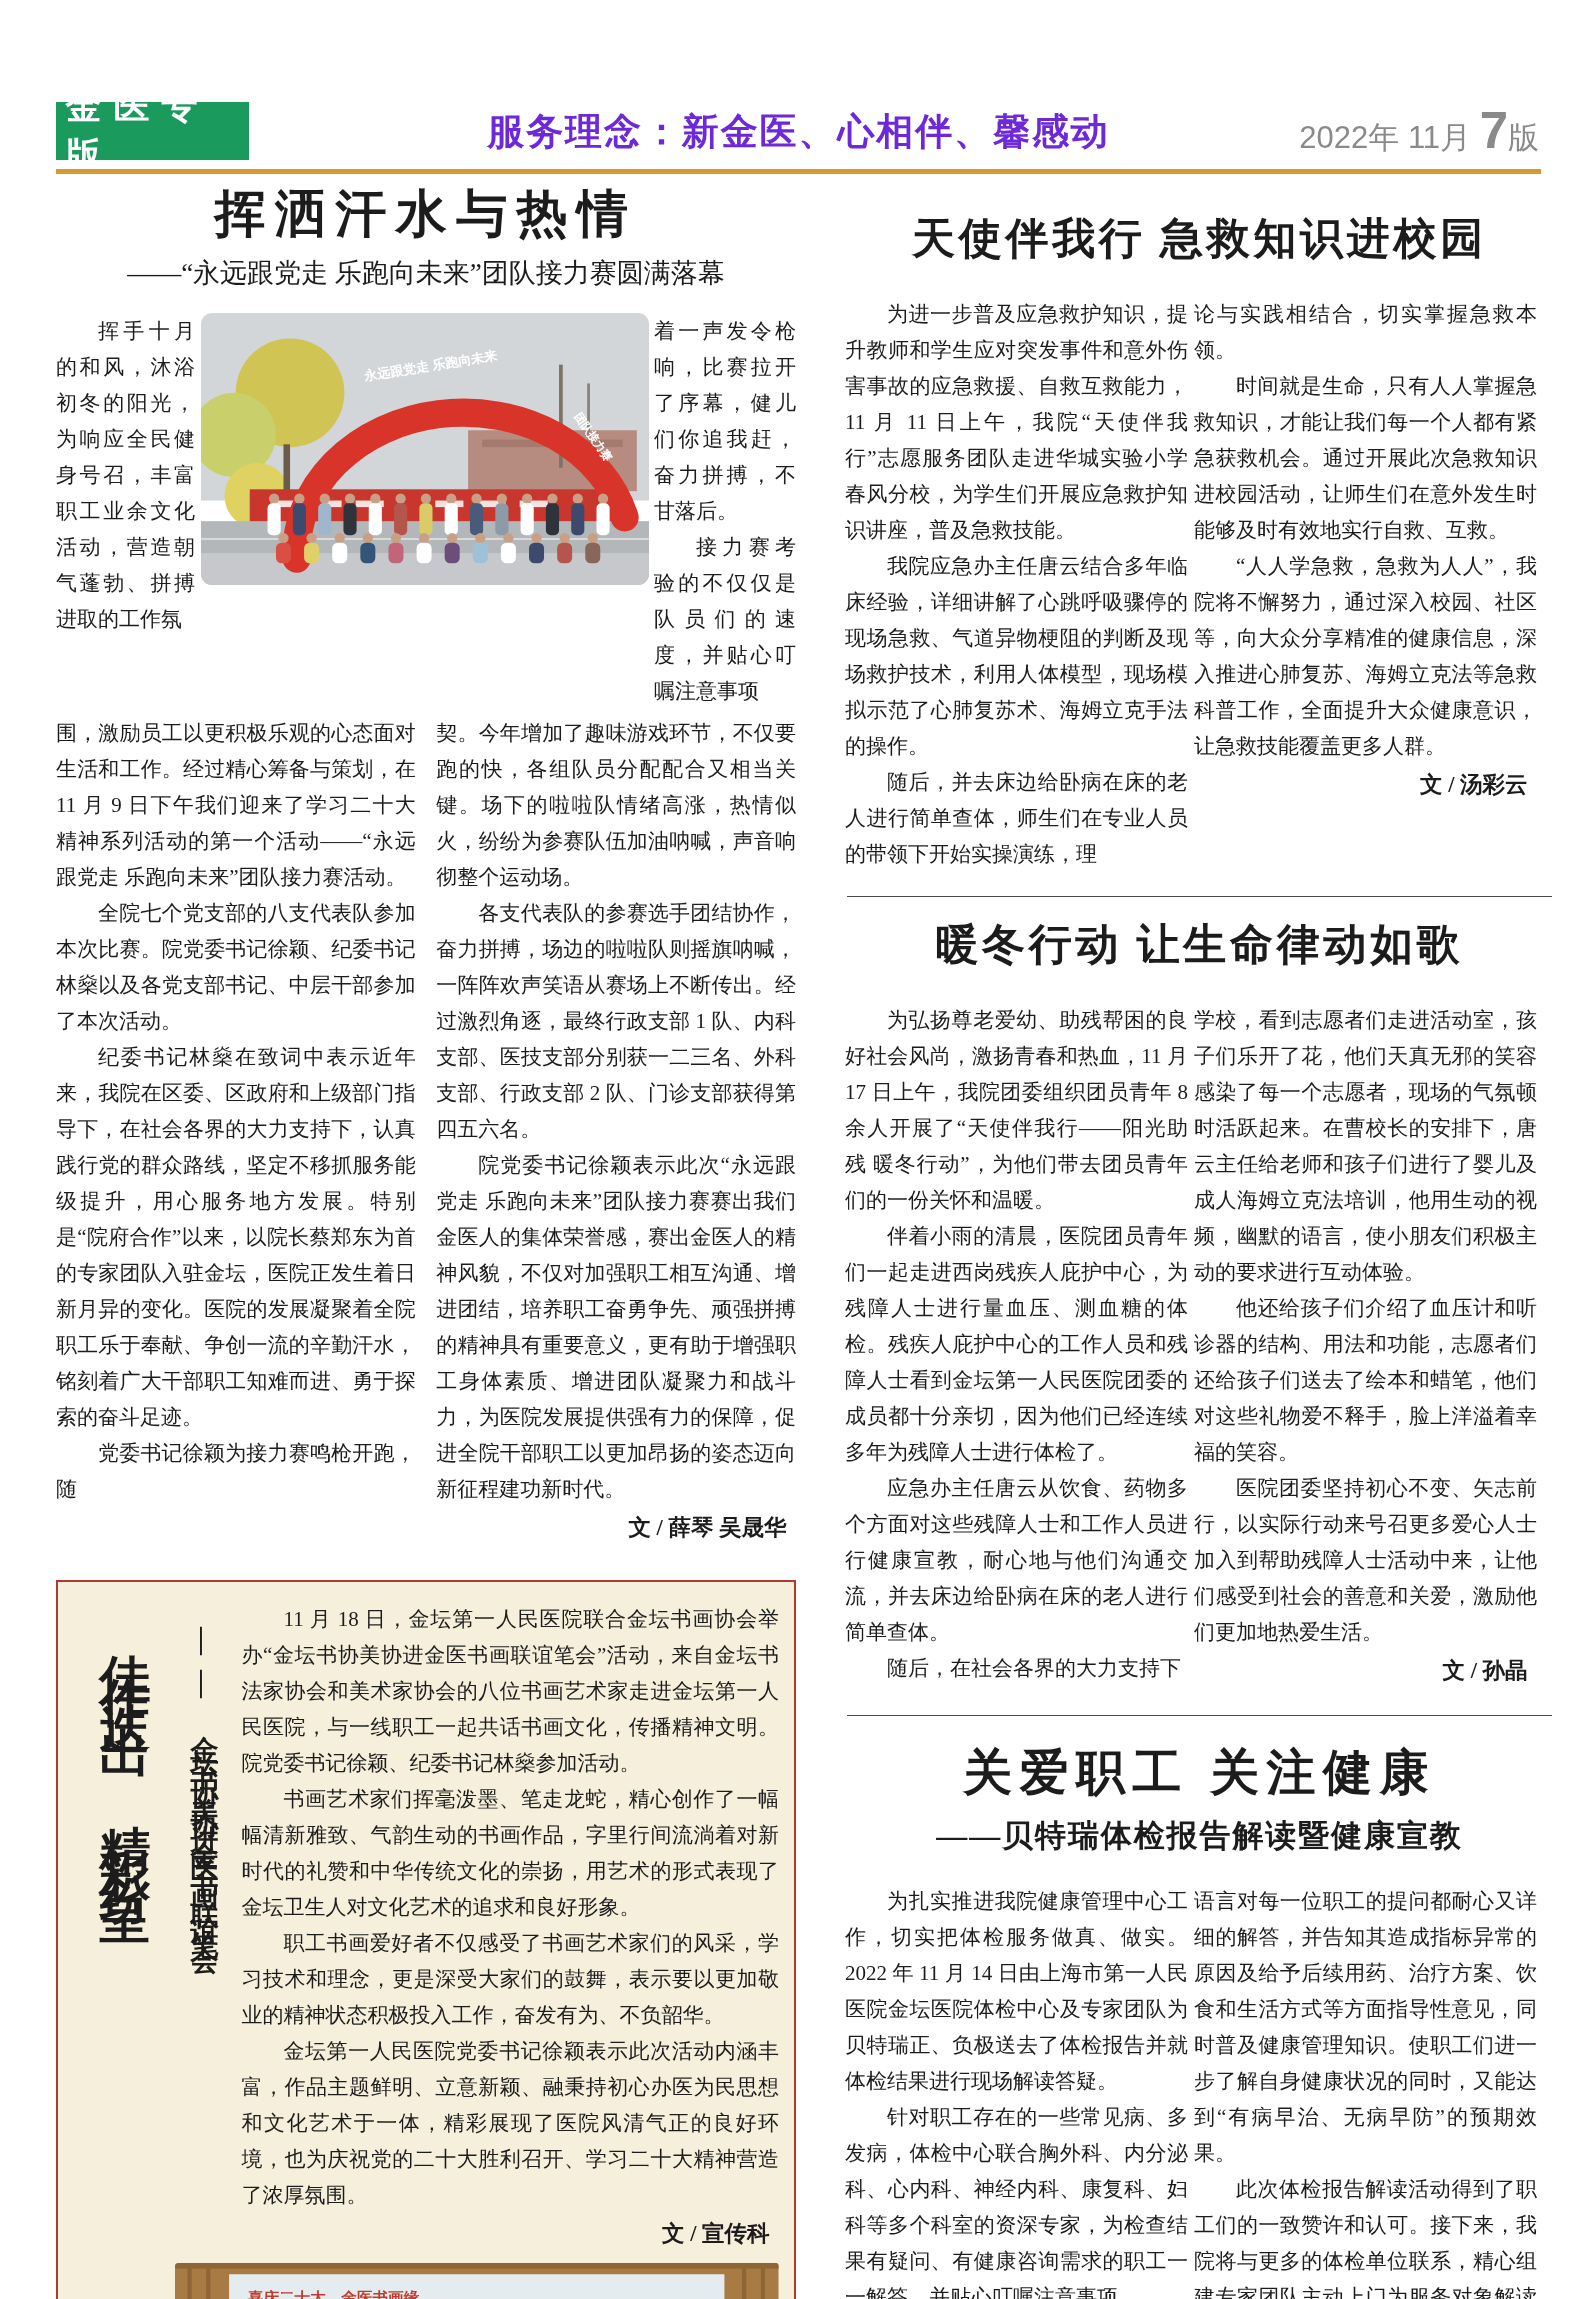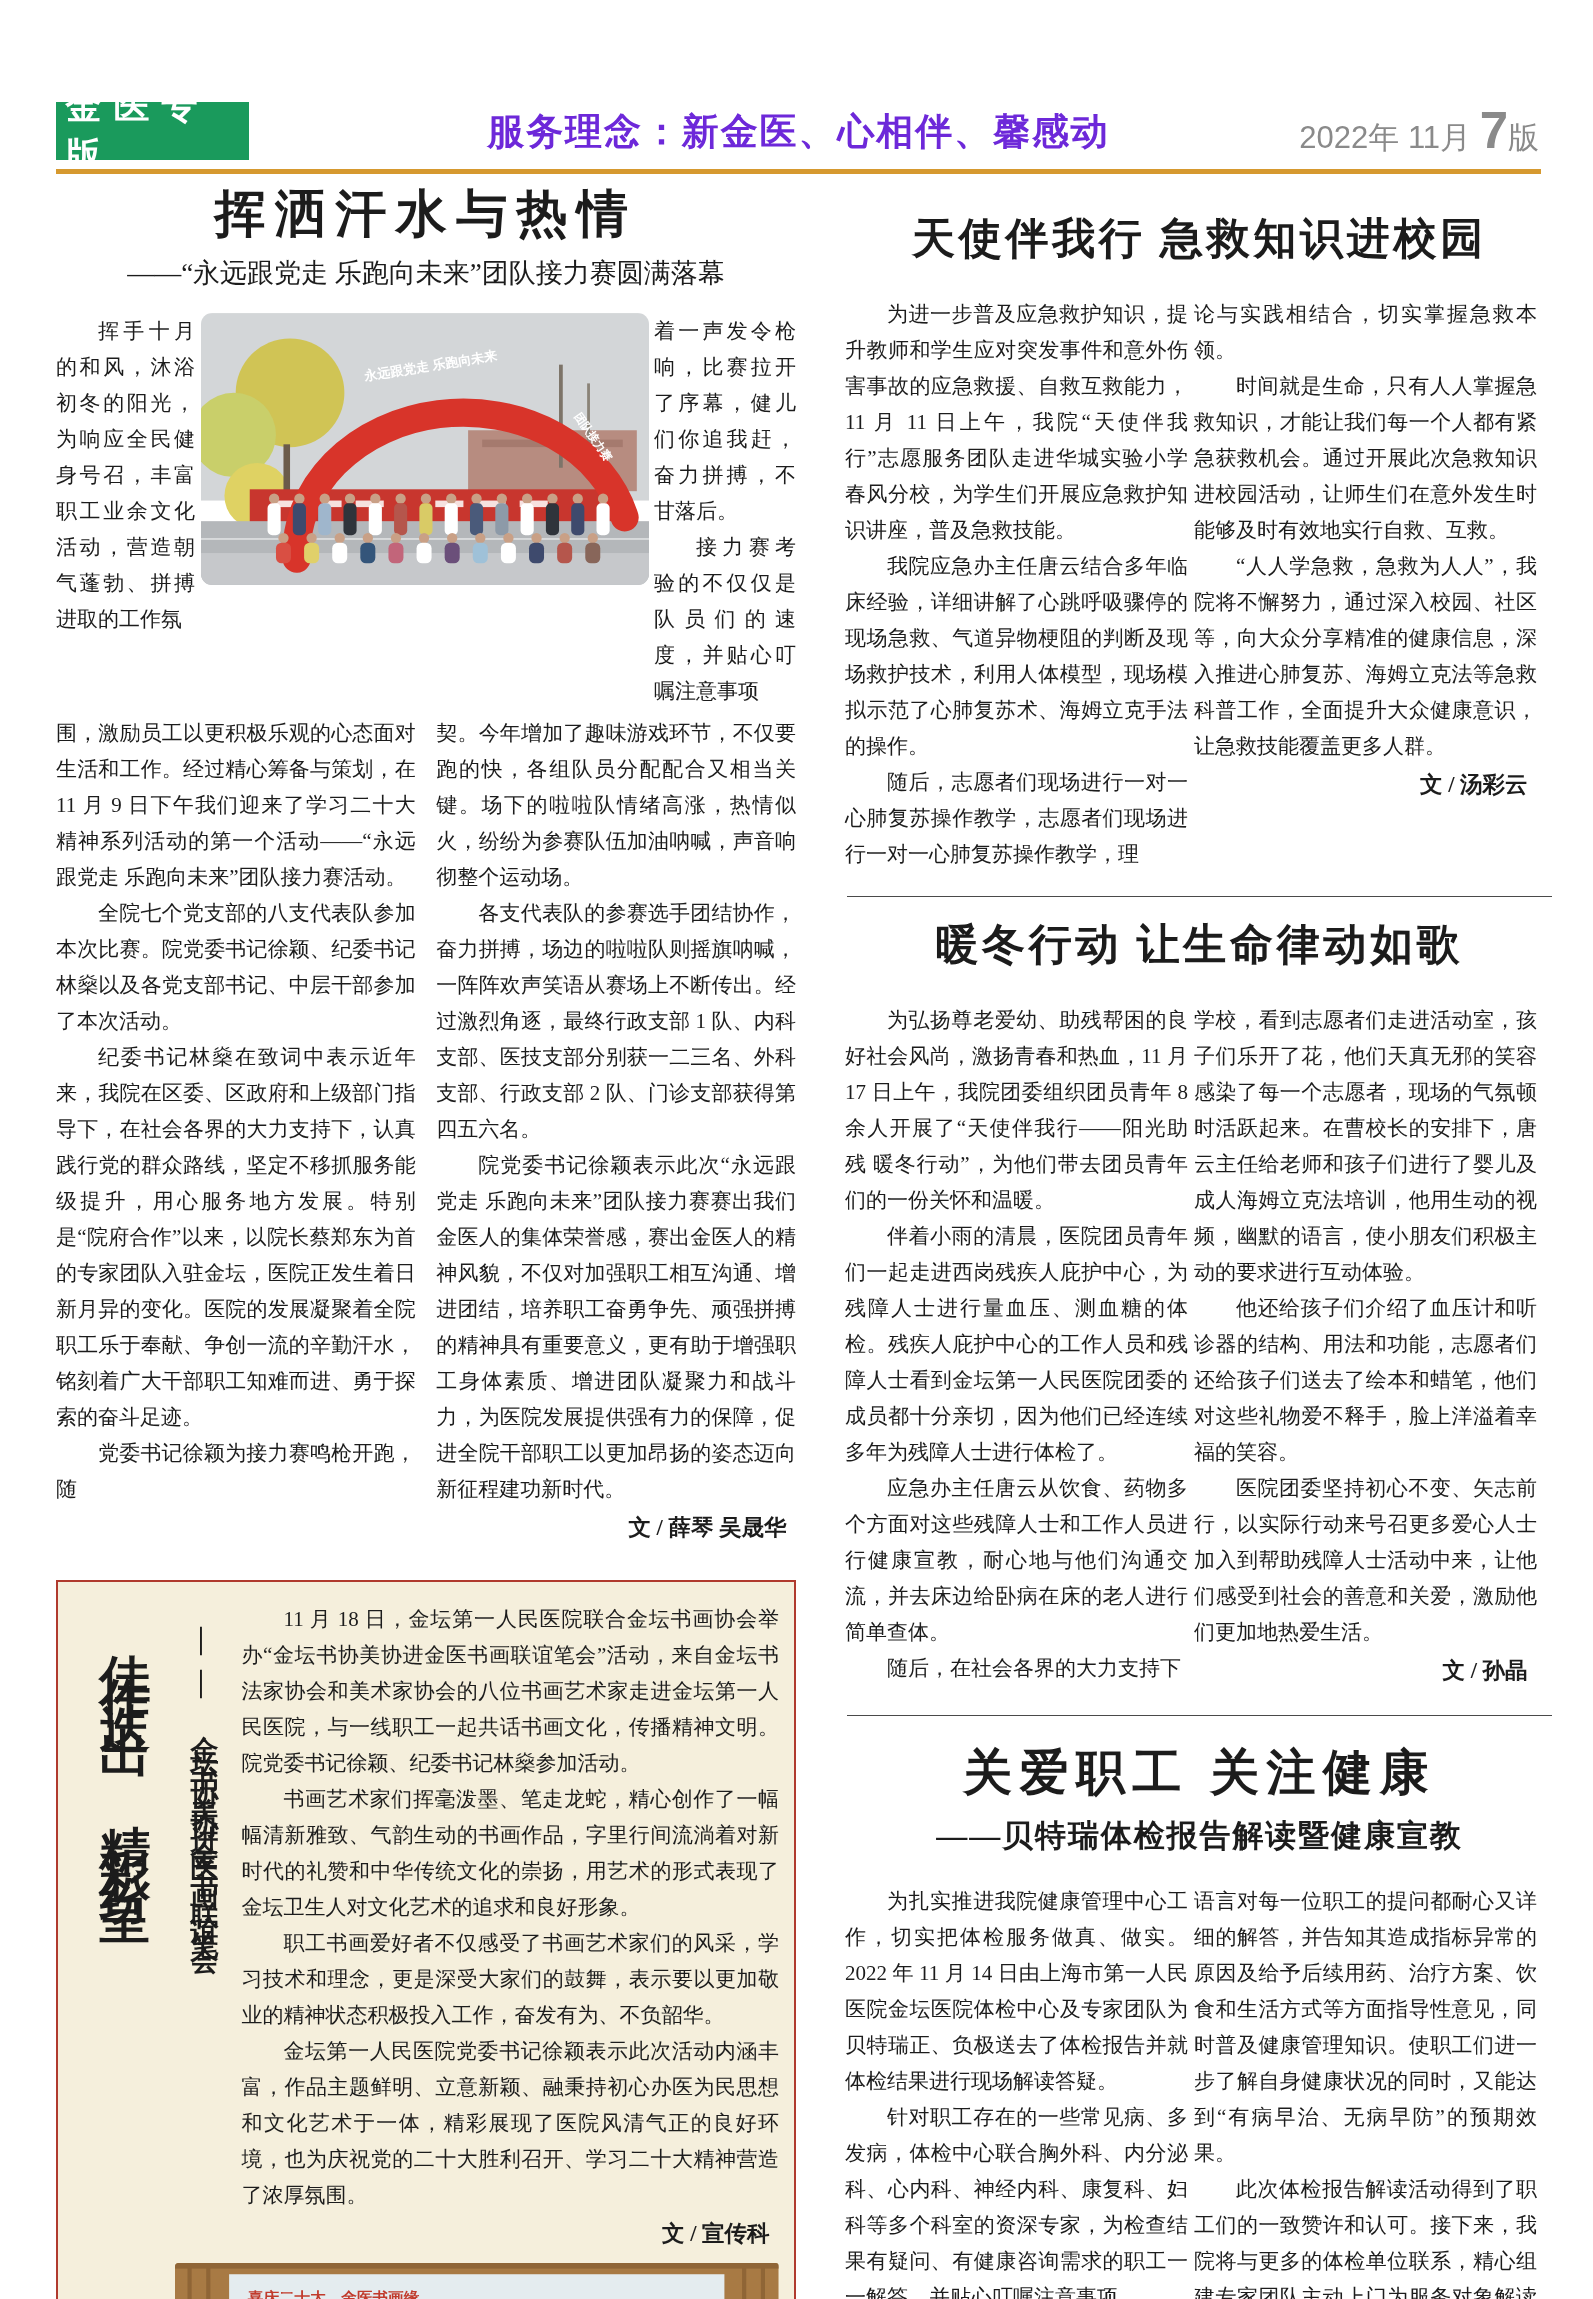--- a/index.html
+++ b/index.html
@@ -229,21 +229,21 @@
   </div>
 
   <div class="rightcol">
 
     <div class="bodytext">
       <div class="h2">天使伴我行 急救知识进校园</div>
       <div class="rcols">
         <div class="col">
           <p class="ind">为进一步普及应急救护知识，提升教师和学生应对突发事件和意外伤害事故的应急救援、自救互救能力，11 月 11 日上午，我院“天使伴我行”志愿服务团队走进华城实验小学春风分校，为学生们开展应急救护知识讲座，普及急救技能。</p>
           <p class="ind">我院应急办主任唐云结合多年临床经验，详细讲解了心跳呼吸骤停的现场急救、气道异物梗阻的判断及现场救护技术，利用人体模型，现场模拟示范了心肺复苏术、海姆立克手法的操作。</p>
-          <p class="ind">随后，志愿者们现场进行一对一心肺复苏操作教学，志愿者们现场进行一对一心肺复苏操作教学，理</p>
+          <p class="ind">随后，并去床边给卧病在床的老人进行简单查体，师生们在专业人员的带领下开始实操演练，理</p>
         </div>
         <div class="col">
           <p>论与实践相结合，切实掌握急救本领。</p>
           <p class="ind">时间就是生命，只有人人掌握急救知识，才能让我们每一个人都有紧急获救机会。通过开展此次急救知识进校园活动，让师生们在意外发生时能够及时有效地实行自救、互救。</p>
           <p class="ind">“人人学急救，急救为人人”，我院将不懈努力，通过深入校园、社区等，向大众分享精准的健康信息，深入推进心肺复苏、海姆立克法等急救科普工作，全面提升大众健康意识，让急救技能覆盖更多人群。</p>
           <div class="byline">文 / 汤彩云</div>
         </div>
       </div>
     </div>
 

